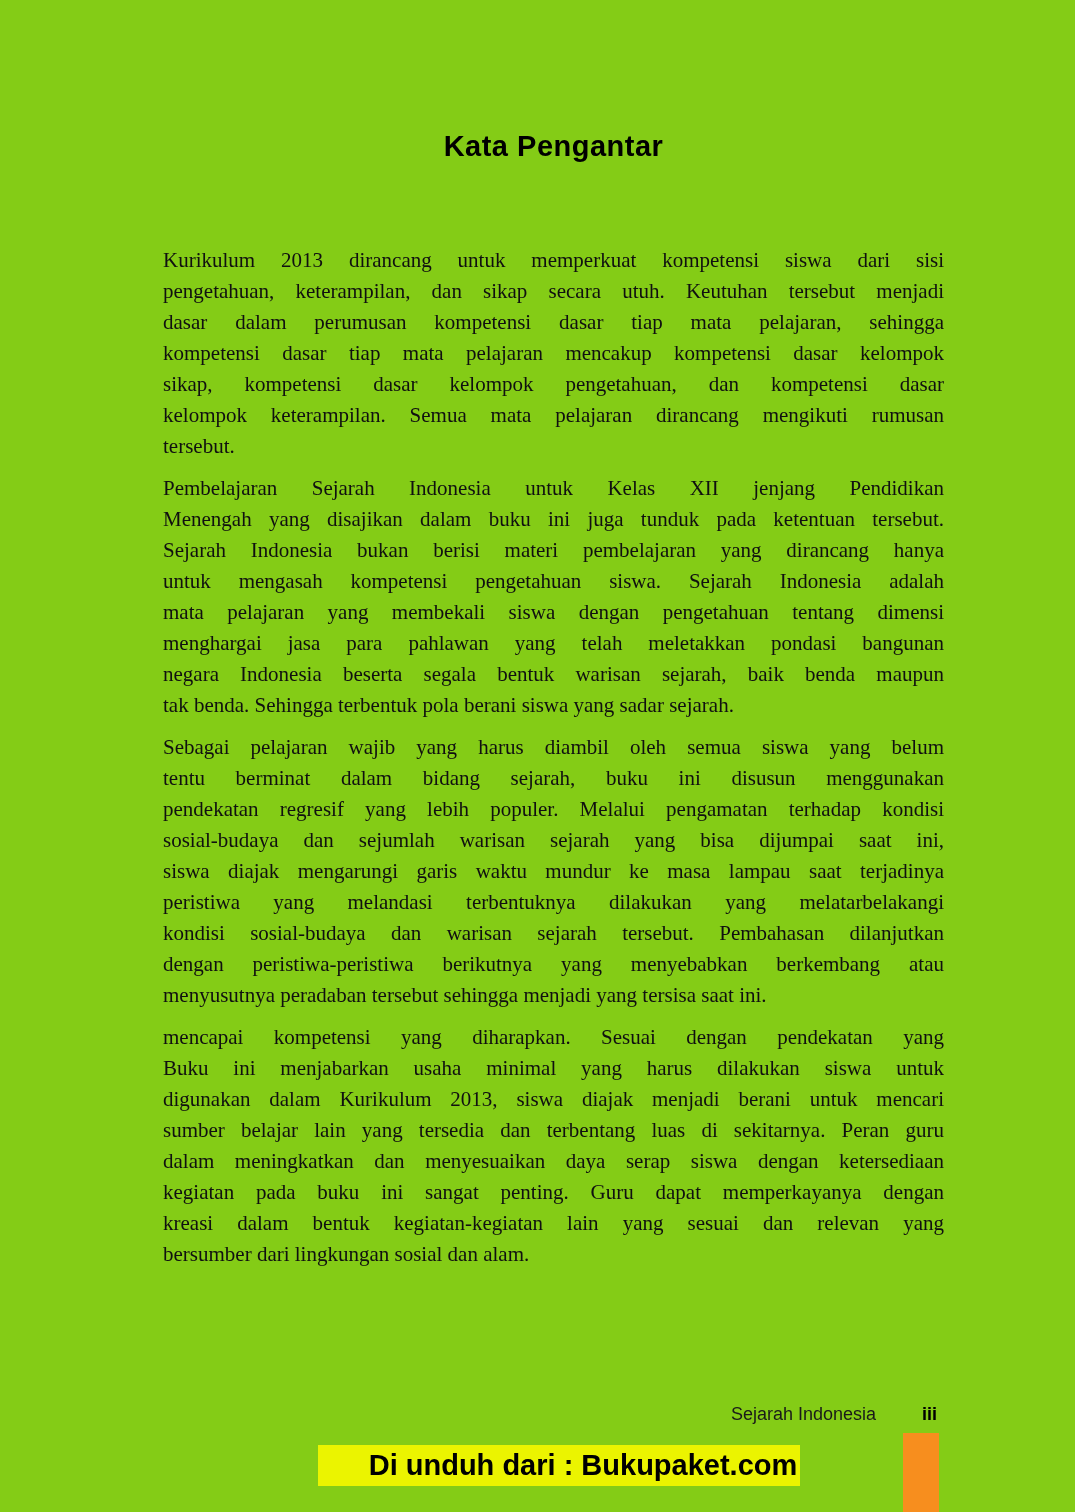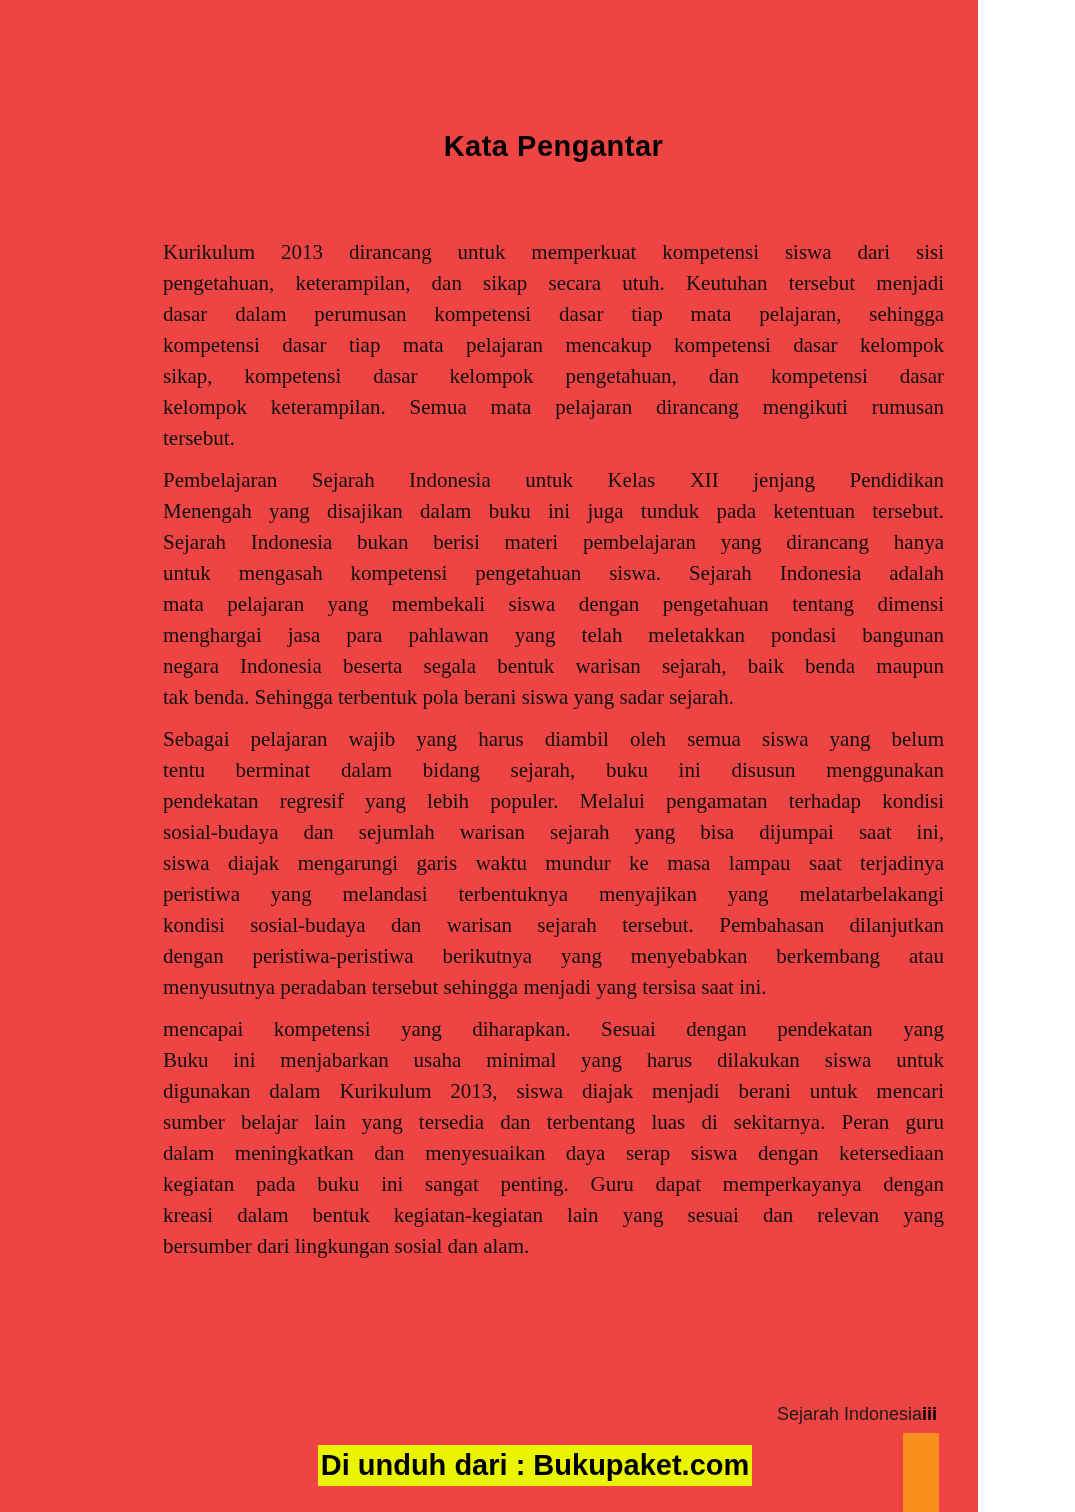--- a/index.html
+++ b/index.html
@@ -1,20 +1,20 @@
 <!DOCTYPE html>
 <html><head>
 <meta charset="utf-8">
 <style>
   html, body { margin: 0; padding: 0; background: #ffffff; }
   .page {
     position: relative;
-    width: 978px;
+    width: 1075px;
     height: 1512px;
-    background: #ef4444;
+    background: #84cc16;
     overflow: hidden;
     font-family: "Liberation Serif", serif;
   }
   .page-title {
     position: absolute;
     top: 130px;
     left: 163px;
     width: 781px;
     text-align: center;
     font-family: "Liberation Sans", sans-serif;
@@ -27,37 +27,38 @@
   .body-text {
     position: absolute;
     top: 237px;
     left: 163px;
     width: 781px;
     font-family: "Liberation Serif", serif;
     font-size: 21px;
     line-height: 31px;
     color: #101010;
   }
-  .para { margin: 0 0 11px 0; font-family: Liberation Serif, serif; }
+  .para { margin: 8px 0 11px 0; font-family: Liberation Serif, serif; }
   .pline {
     text-align: justify;
     text-align-last: justify;
     height: 31px;
     overflow: visible;
     white-space: normal;
   }
   .pline.last { text-align-last: left; }
   .footer-row {
     position: absolute;
     top: 1404px;
     left: 163px;
     width: 774px;
     display: flex;
     justify-content: flex-end;
     align-items: baseline;
+    gap: 46px;
     font-family: "Liberation Sans", sans-serif;
     font-size: 18px;
     color: #1a1a1a;
   }
   .page-num { font-weight: 700; color: #000000; }
   .accent-bar {
     position: absolute;
     left: 903px;
     top: 1433px;
     width: 36px;
@@ -73,20 +74,21 @@
     background: #ebf400;
     display: flex;
     align-items: center;
     justify-content: center;
     font-family: "Liberation Sans", sans-serif;
     font-weight: 700;
     font-size: 29px;
     color: #000000;
     cursor: pointer;
     white-space: nowrap;
+    padding-left: 48px;
   }
 </style>
 </head>
 <body>
 
 <div class="page">
 
   <div class="page-title">Kata Pengantar</div>
 
   <div class="body-text" id="paragraphs">
@@ -108,21 +110,21 @@
         <div class="pline">menghargai jasa para pahlawan yang telah meletakkan pondasi bangunan</div>
         <div class="pline">negara Indonesia beserta segala bentuk warisan sejarah, baik benda maupun</div>
         <div class="pline last">tak benda. Sehingga terbentuk pola berani siswa yang sadar sejarah.</div>
       </div>
       <div class="para">
         <div class="pline">Sebagai pelajaran wajib yang harus diambil oleh semua siswa yang belum</div>
         <div class="pline">tentu berminat dalam bidang sejarah, buku ini disusun menggunakan</div>
         <div class="pline">pendekatan regresif yang lebih populer. Melalui pengamatan terhadap kondisi</div>
         <div class="pline">sosial-budaya dan sejumlah warisan sejarah yang bisa dijumpai saat ini,</div>
         <div class="pline">siswa diajak mengarungi garis waktu mundur ke masa lampau saat terjadinya</div>
-        <div class="pline">peristiwa yang melandasi terbentuknya menyajikan yang melatarbelakangi</div>
+        <div class="pline">peristiwa yang melandasi terbentuknya dilakukan yang melatarbelakangi</div>
         <div class="pline">kondisi sosial-budaya dan warisan sejarah tersebut. Pembahasan dilanjutkan</div>
         <div class="pline">dengan peristiwa-peristiwa berikutnya yang menyebabkan berkembang atau</div>
         <div class="pline last">menyusutnya peradaban tersebut sehingga menjadi yang tersisa saat ini.</div>
       </div>
       <div class="para">
         <div class="pline">mencapai kompetensi yang diharapkan. Sesuai dengan pendekatan yang</div>
         <div class="pline">Buku ini menjabarkan usaha minimal yang harus dilakukan siswa untuk</div>
         <div class="pline">digunakan dalam Kurikulum 2013, siswa diajak menjadi berani untuk mencari</div>
         <div class="pline">sumber belajar lain yang tersedia dan terbentang luas di sekitarnya. Peran guru</div>
         <div class="pline">dalam meningkatkan dan menyesuaikan daya serap siswa dengan ketersediaan</div>

